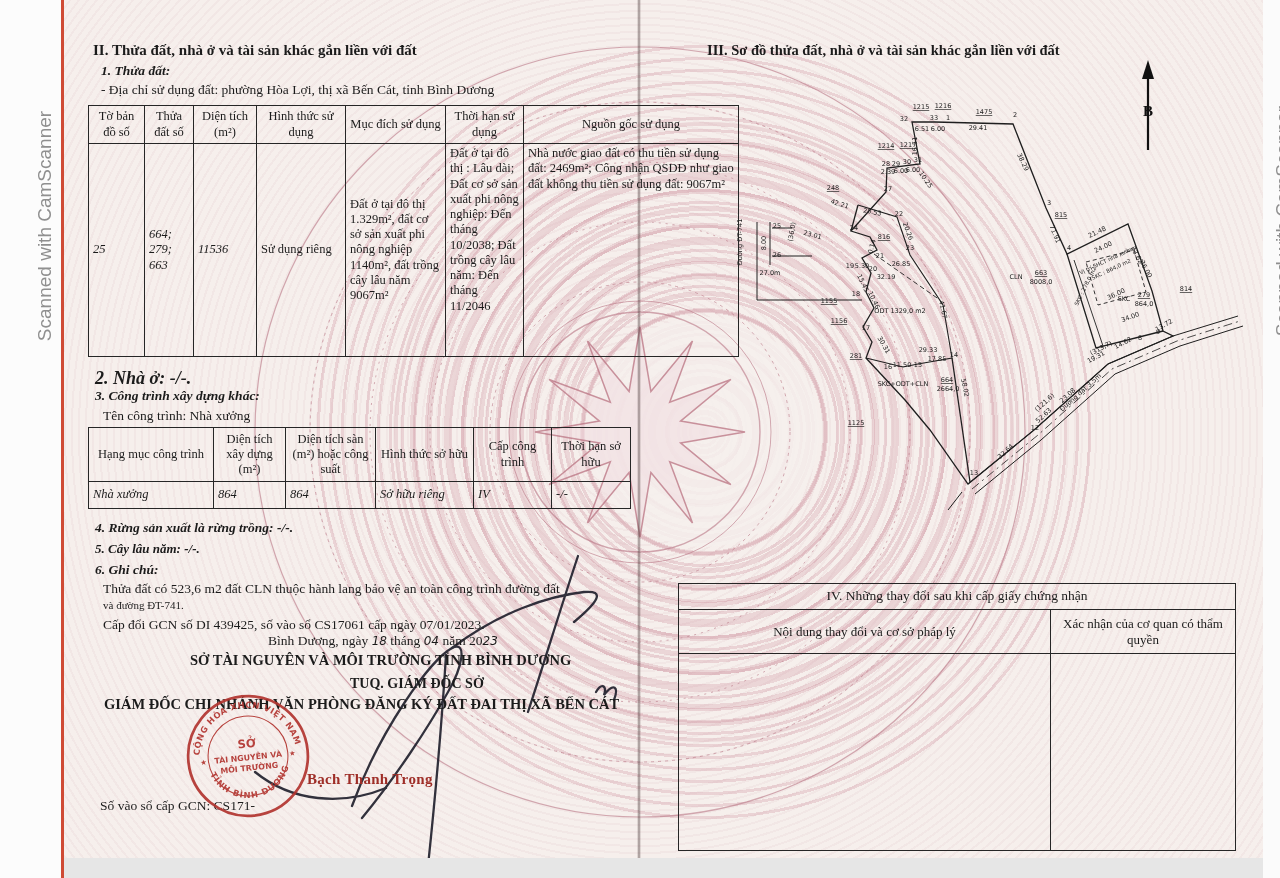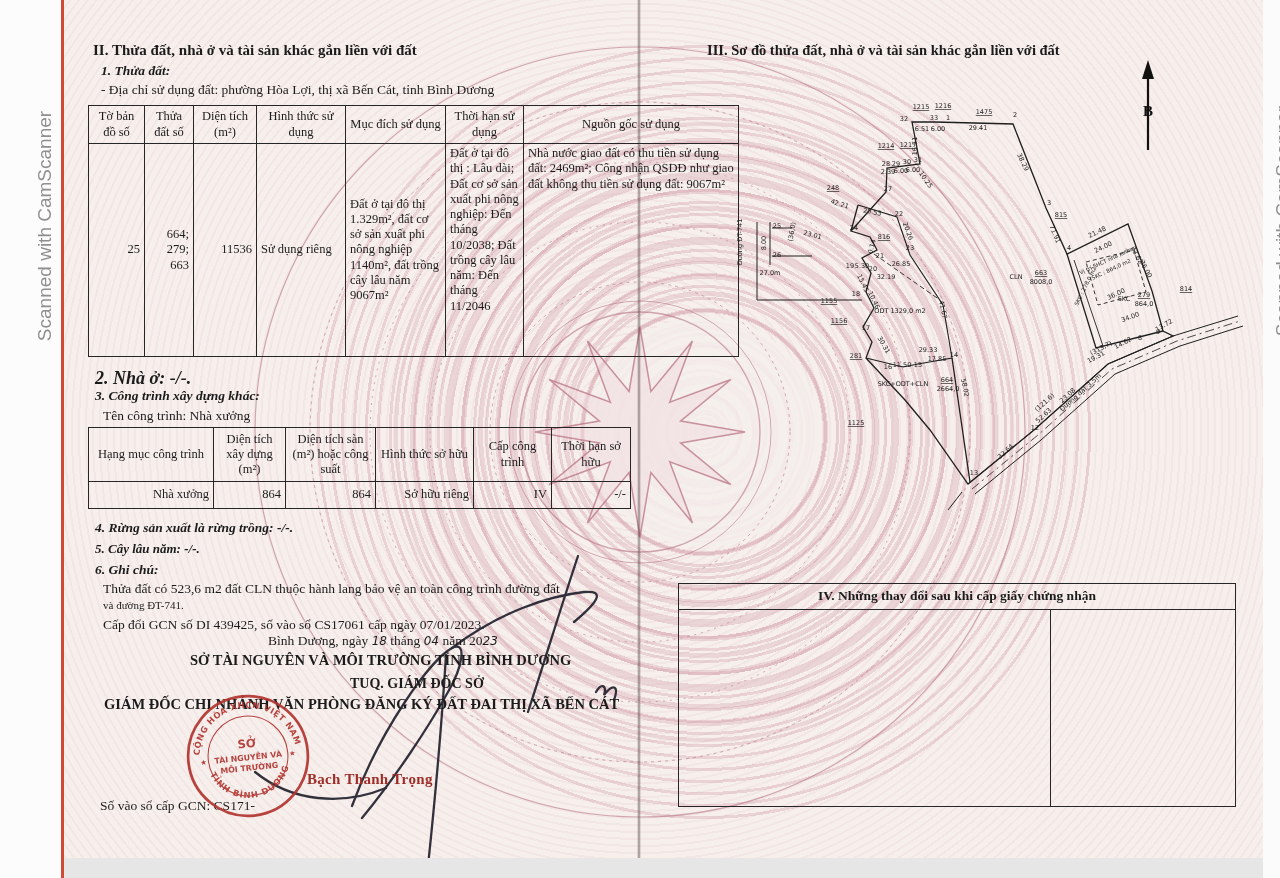--- a/index.html
+++ b/index.html
@@ -28,21 +28,21 @@
     background:linear-gradient(to right, rgba(120,95,95,0), rgba(75,58,58,0.55), rgba(120,95,95,0));}
   
   .t{position:absolute;white-space:nowrap;z-index:5;}
   .b{font-weight:bold;}
   .bi{font-weight:bold;font-style:italic;text-align:center;}
   table{border-collapse:collapse;table-layout:fixed;z-index:5;position:absolute;
     font-family:"Liberation Serif","DejaVu Serif",serif;color:#1b1b1b;}
   td,th{border:1.6px solid #262626;font-weight:normal;font-size:12.5px;line-height:1.22;padding:2px 4px;vertical-align:middle;}
   th{text-align:center;}
   .land-tbl td.top{vertical-align:top;text-align:left;}
-  .ctr{text-align:right;}
+  .ctr{text-align:left;font-style:italic;}
   .sec4-tbl th, .sec4-tbl td{font-size:13px;}
   .stamp-wrap{position:absolute;left:183px;top:693px;width:130px;height:126px;z-index:6;transform:rotate(-6deg);opacity:0.92;}
   .signer{position:absolute;left:307px;top:771px;color:#9e2d27;font-weight:bold;font-size:15px;z-index:6;letter-spacing:.3px;}
   .sig-svg{z-index:7;}
   .date-hand{font-style:italic;font-family:"DejaVu Sans",sans-serif;font-size:12px;}
 </style>
 </head>
 <body>
 
 <div class="canvas">
@@ -319,21 +319,25 @@
         <text x="974" y="475" font-size="6.5">13</text>
       </g>
   </svg>
 
   <table class="sec4-tbl" style="left:678px;top:583px;width:558px;">
     <colgroup>
         <col style="width:372px">
       </colgroup>
     <tbody>
         <tr style="height:26px;">
-      <th colspan="2" style="font-weight:bold;font-size:13.5px;">IV. Những thay đổi sau khi cấp giấy chứng nhận</th>
+      <th colspan="2" style="font-weight:normal;font-size:13.5px;">IV. Những thay đổi sau khi cấp giấy chứng nhận</th>
+    </tr>
+    <tr style="height:44px;">
+      <th>Nội dung thay đổi và cơ sở pháp lý</th>
+      <th>Xác nhận của cơ quan có thẩm quyền</th>
     </tr>
     <tr style="height:197px;">
       <td></td>
       <td></td>
     </tr>
   </tbody>
     </table>
 
   <div class="left-margin">
     <div class="watermark">Scanned with CamScanner</div>

